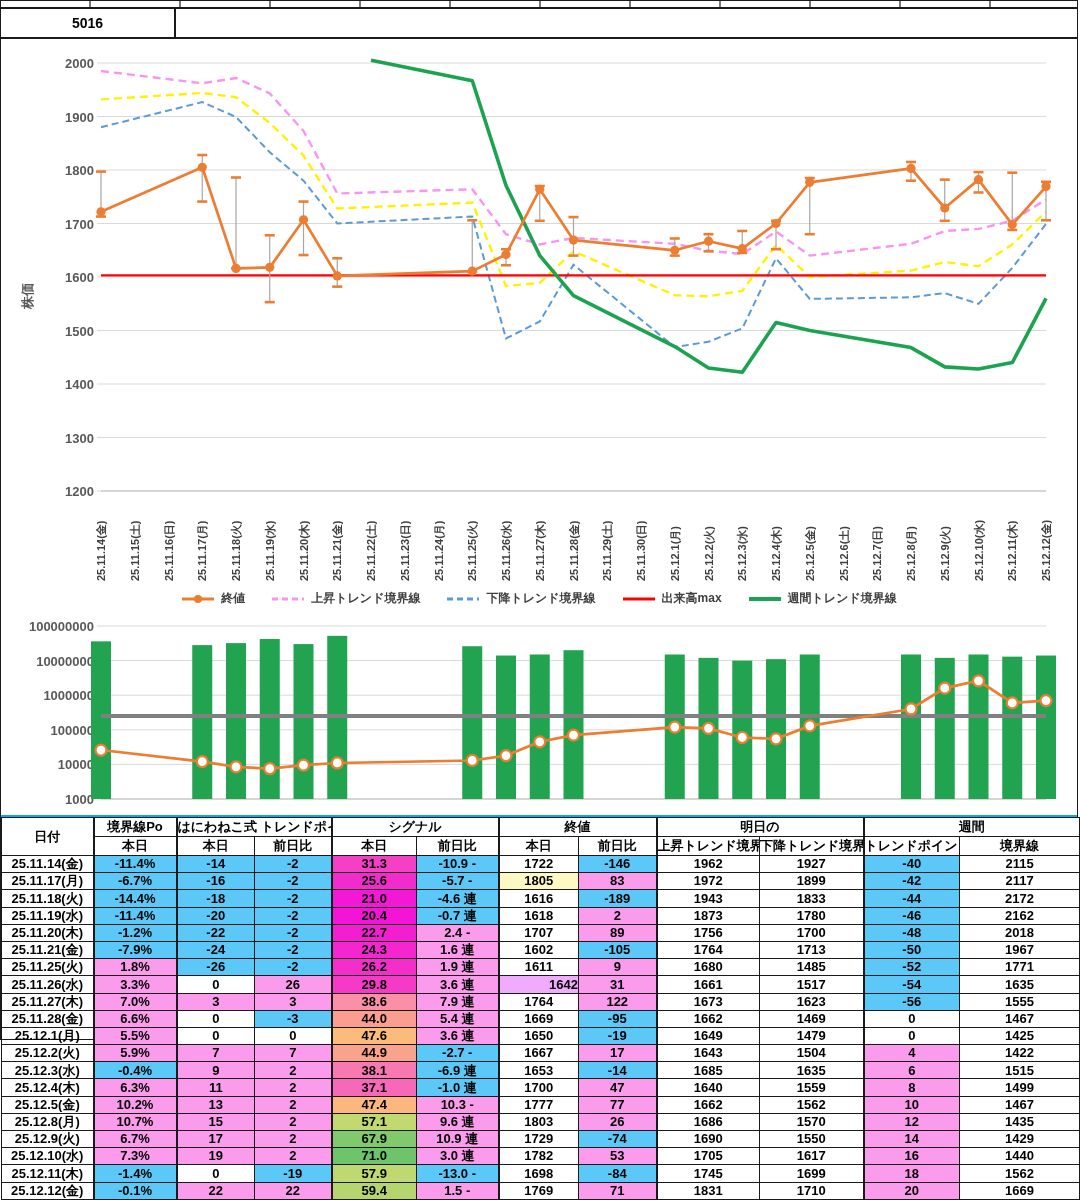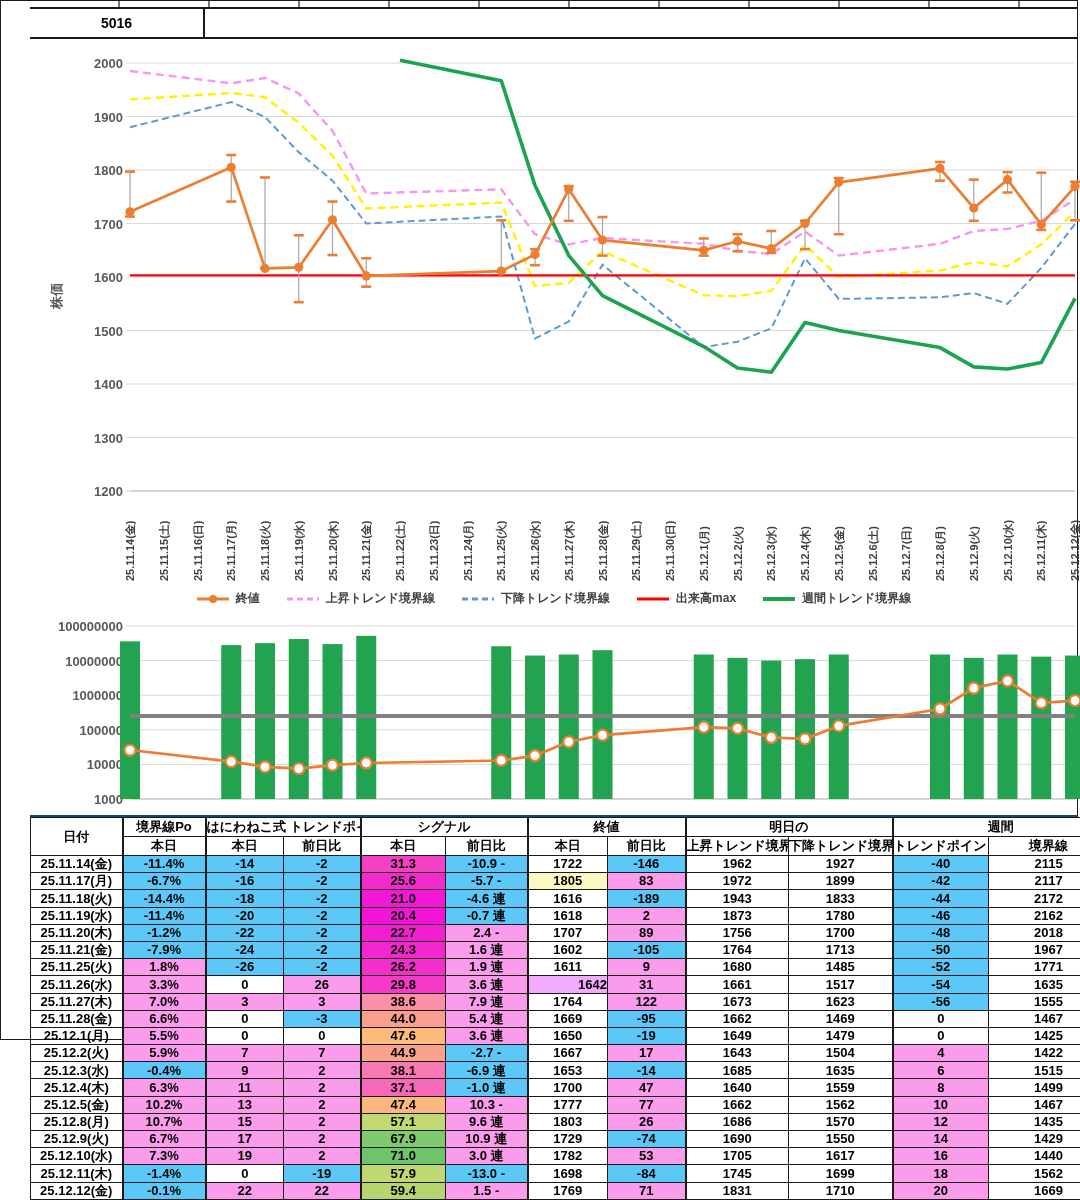--- a/index.html
+++ b/index.html
@@ -1,29 +1,29 @@
 <!DOCTYPE html>
 <html><head>
 <meta charset="utf-8">
 <style>
   html,body{margin:0;padding:0;background:#fff;}
   body{width:1080px;height:1200px;overflow:hidden;font-family:"Liberation Sans",sans-serif;position:relative;}
-  .sheet{width:1078px;height:1040px;border:1px solid #1a1a1a;box-sizing:border-box;background:#fff;padding-left:29px;}
+  .sheet{width:1078px;height:1040px;border:1px solid #1a1a1a;box-sizing:border-box;background:#fff;}
   .topstrip{height:6px;border-bottom:2px solid #1a1a1a;background:repeating-linear-gradient(90deg,#fff 0 88px,#777 88px 90px);}
   .titlerow{height:28px;border-bottom:2px solid #1a1a1a;display:flex;align-items:stretch;}
   .titlerow .code{width:173px;border-right:2px solid #1a1a1a;display:flex;align-items:center;justify-content:center;font-weight:bold;font-size:14px;color:#000;}
   .titlerow .name{flex:1;display:flex;align-items:center;justify-content:center;font-weight:bold;font-size:14px;color:#000;}
   .pricewrap{position:relative;height:545px;}
   .ylab{position:absolute;left:14px;top:248px;transform:rotate(-90deg);transform-origin:center;font-size:13px;font-weight:bold;color:#595959;}
   svg{display:block;}
   .axlab{font:bold 13px "Liberation Sans",sans-serif;fill:#595959;}
   .datelab{font:600 11px "Liberation Sans",sans-serif;fill:#404040;}
   .legendrow{height:29px;display:flex;align-items:center;justify-content:center;gap:26px;}
   .legitem{display:flex;align-items:center;gap:6px;font-size:12px;font-weight:600;color:#404040;}
-  .volwrap{height:204px;border-bottom:2px solid #0c4a6e;box-sizing:border-box;}
+  .volwrap{height:204px;border-bottom:2px solid #0ea5e9;box-sizing:border-box;}
   table{border-collapse:collapse;table-layout:fixed;width:1078px;font-family:"Liberation Sans",sans-serif;}
   th,td{border:1px solid #1a1a1a;padding:0;margin:0;text-align:center;font-weight:bold;font-size:13px;color:#000;white-space:nowrap;overflow:hidden;line-height:1.05;}
   thead th{height:18px;background:#fff;}
   tbody td,tbody th{height:16.2px;}
   .gs{border-left:2px solid #1a1a1a;}
 </style>
 </head>
 <body>
 
 <div class="sheet">

